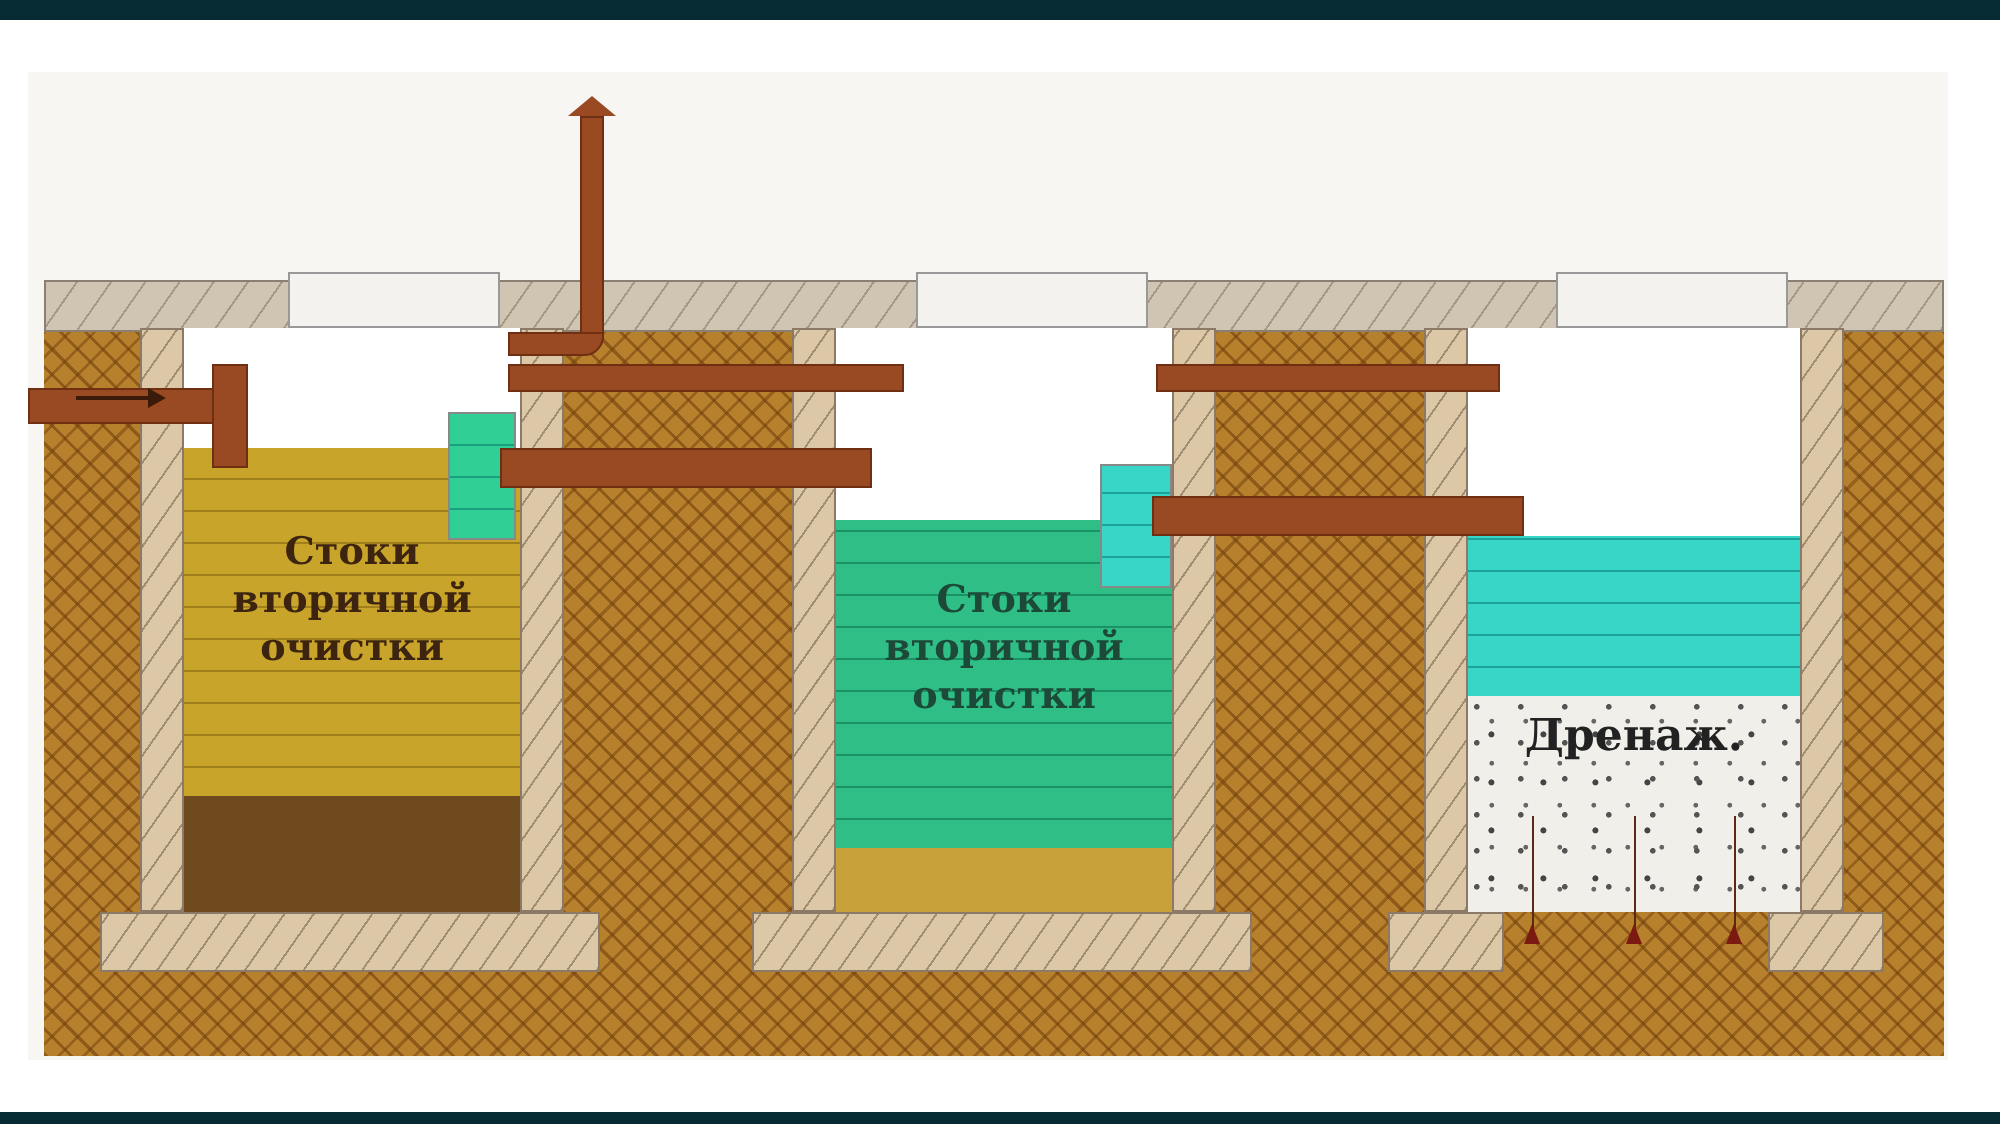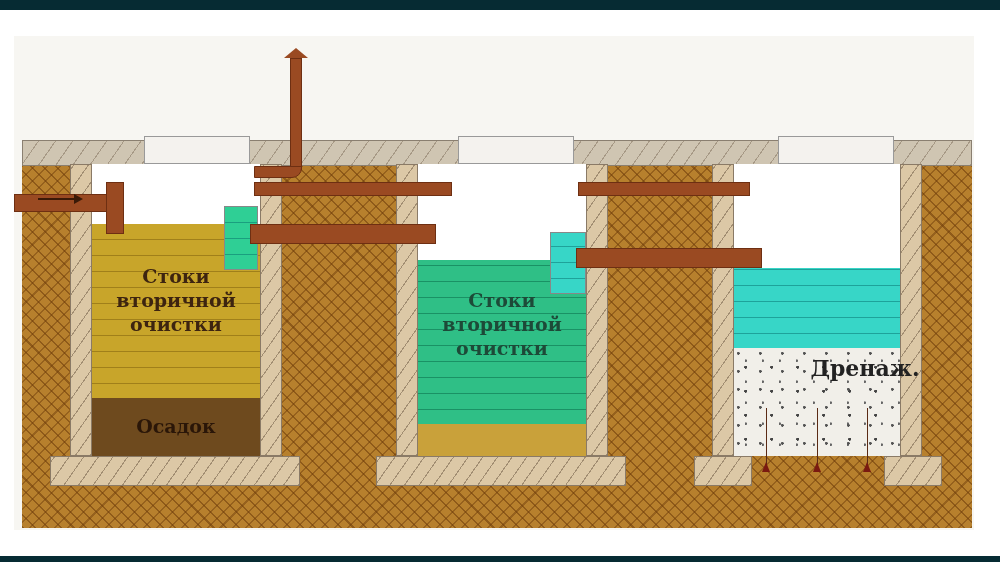--- a/index.html
+++ b/index.html
@@ -55,21 +55,20 @@
   <div class="abs empty" style="left:78px;top:128px;width:168px;height:60px;"></div>
   <div class="abs yellow" style="left:78px;top:188px;width:168px;height:174px;"></div>
   <div class="abs sludge" style="left:78px;top:362px;width:168px;height:58px;"></div>
   <div class="abs cyan" style="left:210px;top:170px;width:34px;height:64px;border:1px solid #888;box-sizing:border-box;background-color:#2fcf95;"></div>
   <div class="abs conc" style="left:36px;top:420px;width:250px;height:30px;"></div>
   <div class="lbl" style="left:78px;top:228px;width:168px;">
     <div>Стоки</div>
     <div>вторичной</div>
     <div>очистки</div>
   </div>
-  <div class="lbl" style="left:78px;top:378px;width:168px;color:#2a1608;">Осадок</div>
 
   <div class="abs conc" style="left:382px;top:128px;width:22px;height:292px;"></div>
   <div class="abs conc" style="left:572px;top:128px;width:22px;height:292px;"></div>
   <div class="abs empty" style="left:404px;top:128px;width:168px;height:96px;"></div>
   <div class="abs green" style="left:404px;top:224px;width:168px;height:164px;"></div>
   <div class="abs sand" style="left:404px;top:388px;width:168px;height:32px;"></div>
   <div class="abs cyan" style="left:536px;top:196px;width:36px;height:62px;border:1px solid #888;box-sizing:border-box;"></div>
   <div class="abs conc" style="left:362px;top:420px;width:250px;height:30px;"></div>
   <div class="lbl lbl2" style="left:404px;top:252px;width:168px;">
     <div>Стоки</div>
@@ -77,21 +76,21 @@
     <div>очистки</div>
   </div>
 
   <div class="abs conc" style="left:698px;top:128px;width:22px;height:292px;"></div>
   <div class="abs conc" style="left:886px;top:128px;width:22px;height:292px;"></div>
   <div class="abs empty" style="left:720px;top:128px;width:166px;height:104px;"></div>
   <div class="abs cyan" style="left:720px;top:232px;width:166px;height:80px;"></div>
   <div class="abs gravel" style="left:720px;top:312px;width:166px;height:108px;"></div>
   <div class="abs conc" style="left:680px;top:420px;width:58px;height:30px;"></div>
   <div class="abs conc" style="left:870px;top:420px;width:58px;height:30px;"></div>
-  <div class="lbl lbl3" style="left:720px;top:320px;width:166px;padding-left:48px;">Дренаж.</div>
+  <div class="lbl lbl3" style="left:720px;top:320px;width:166px;">Дренаж.</div>
   <div class="arrow" style="left:752px;top:372px;height:58px;"></div>
   <div class="arrowhead" style="left:748px;top:426px;"></div>
   <div class="arrow" style="left:803px;top:372px;height:58px;"></div>
   <div class="arrowhead" style="left:799px;top:426px;"></div>
   <div class="arrow" style="left:853px;top:372px;height:58px;"></div>
   <div class="arrowhead" style="left:849px;top:426px;"></div>
 
   <div class="abs pipe" style="left:0;top:158px;width:104px;height:18px;"></div>
   <div class="abs pipe" style="left:92px;top:146px;width:18px;height:52px;"></div>
   <div class="abs" style="left:24px;top:162px;width:40px;height:2px;background:#3a1a08;"></div>

